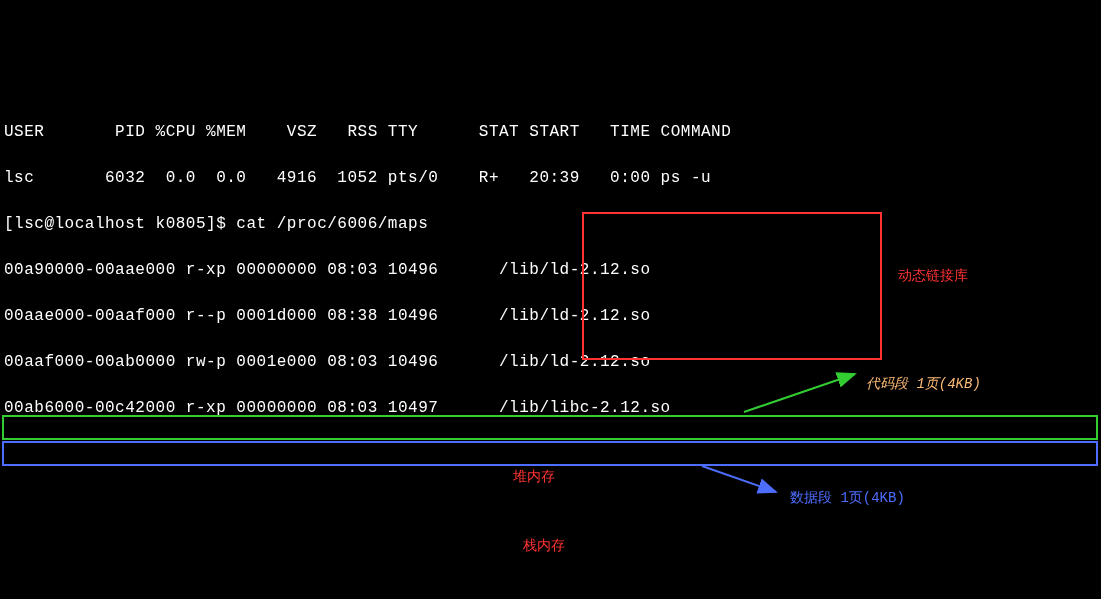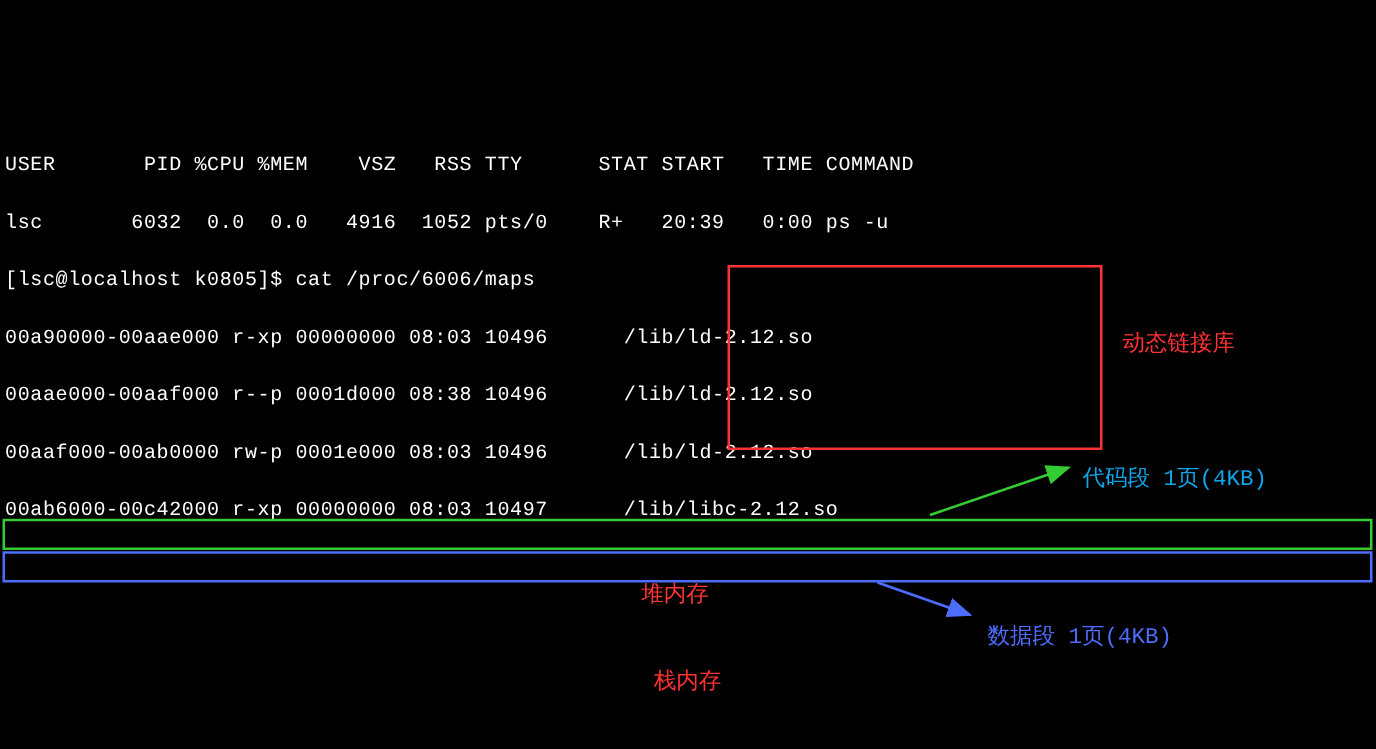--- a/index.html
+++ b/index.html
@@ -22,27 +22,27 @@
   }
   .line { display: block; font-family: inherit; letter-spacing: 0.5px;}
   .ann-box {
     position: absolute;
     border: 2px solid;
     pointer-events: none;
     box-sizing: border-box;
   }
   .ann-label {
     position: absolute;
-    font-size: 18px;
+    font-size: 14px;
     font-weight: 500;
     white-space: nowrap;
   }
   .red { color: #ff3333; }
-  .green { color: #0ea5e9; }
-  .blue { color: #4d6dff; margin-top: 12px; }
+  .green { color: #fdba74; font-style: italic; }
+  .blue { color: #4d6dff; }
   svg.arrow { position:absolute; pointer-events:none; }
 </style>
 </head>
 <body>
 
 
 
 <div class="term">
 <span class="line">USER       PID %CPU %MEM    VSZ   RSS TTY      STAT START   TIME COMMAND</span>
 <span class="line">lsc       6032  0.0  0.0   4916  1052 pts/0    R+   20:39   0:00 ps -u</span>

